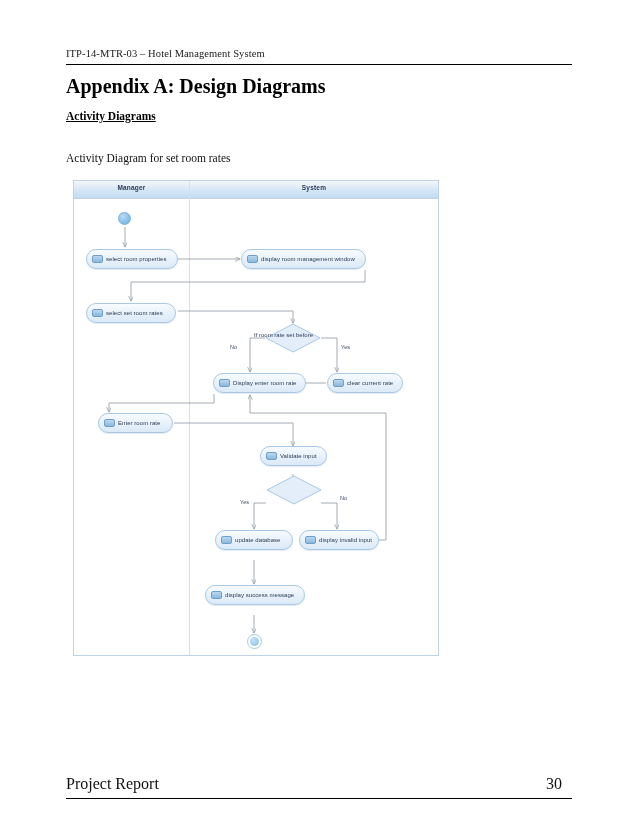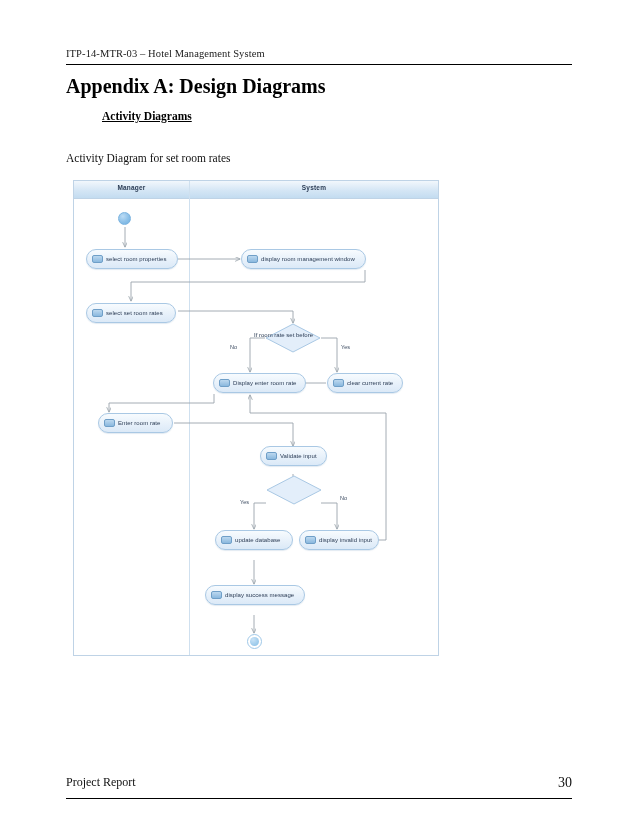--- a/index.html
+++ b/index.html
@@ -58,21 +58,20 @@
   .section-title {
     position: absolute;
     left: 66px;
     top: 110px;
     font-size: 11.5px;
     font-weight: bold;
     font-family: "Liberation Serif", serif;
     color: #000000;
     text-decoration: underline;
     white-space: nowrap;
-    margin-left: 36px;
   }
 
   .caption {
     position: absolute;
     left: 66px;
     top: 152px;
     font-size: 11.5px;
     font-family: "Liberation Serif", serif;
     color: #111111;
     white-space: nowrap;
@@ -83,32 +82,32 @@
     left: 66px;
     top: 798px;
     width: 506px;
     height: 1px;
     background: #000000;
   }
   .footer-left {
     position: absolute;
     left: 66px;
     top: 775px;
-    font-size: 12px;
+    font-size: 16px;
     font-family: "Liberation Serif", serif;
     color: #111111;
     text-align: right;
   }
   .footer-right {
     position: absolute;
     left: 536px;
     top: 775px;
     width: 36px;
-    text-align: right;
-    font-size: 14px;
+    text-align: center;
+    font-size: 16px;
     font-family: "Liberation Serif", serif;
     color: #111111;
   }
 
   
   .diagram {
     position: absolute;
     left: 73px;
     top: 180px;
     width: 366px;

